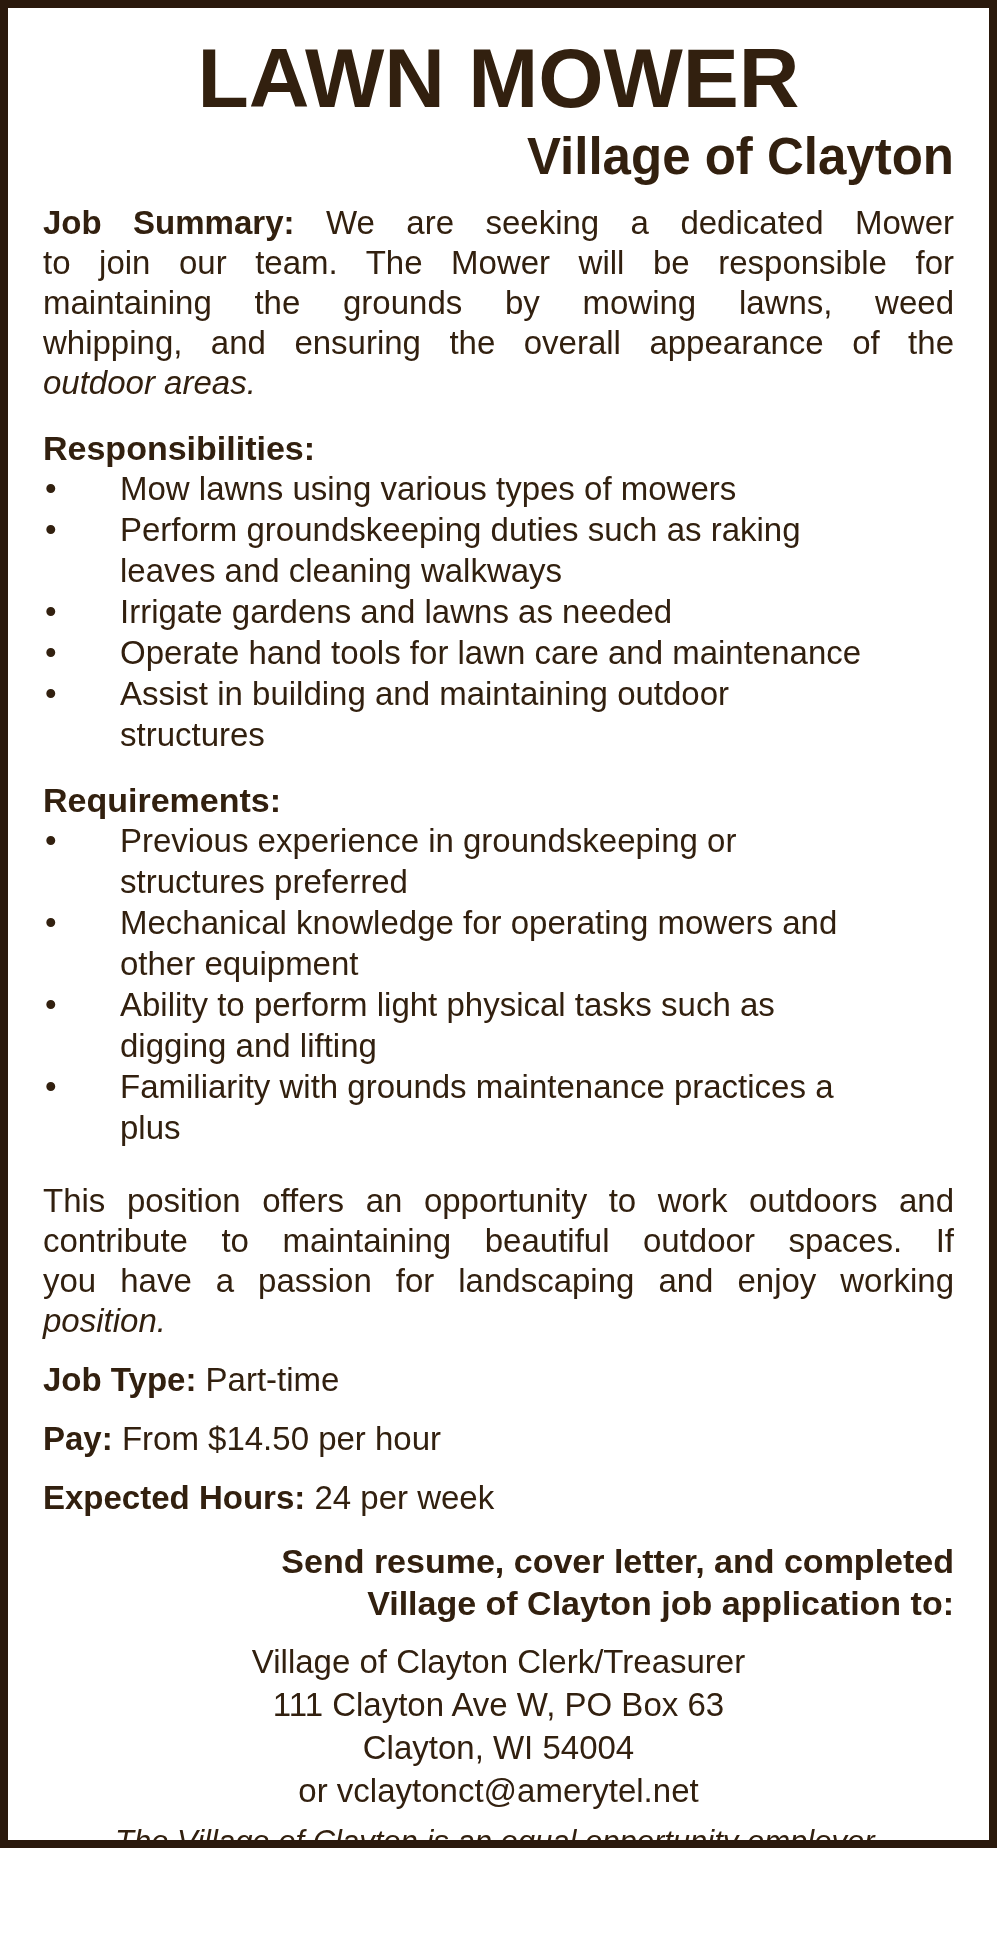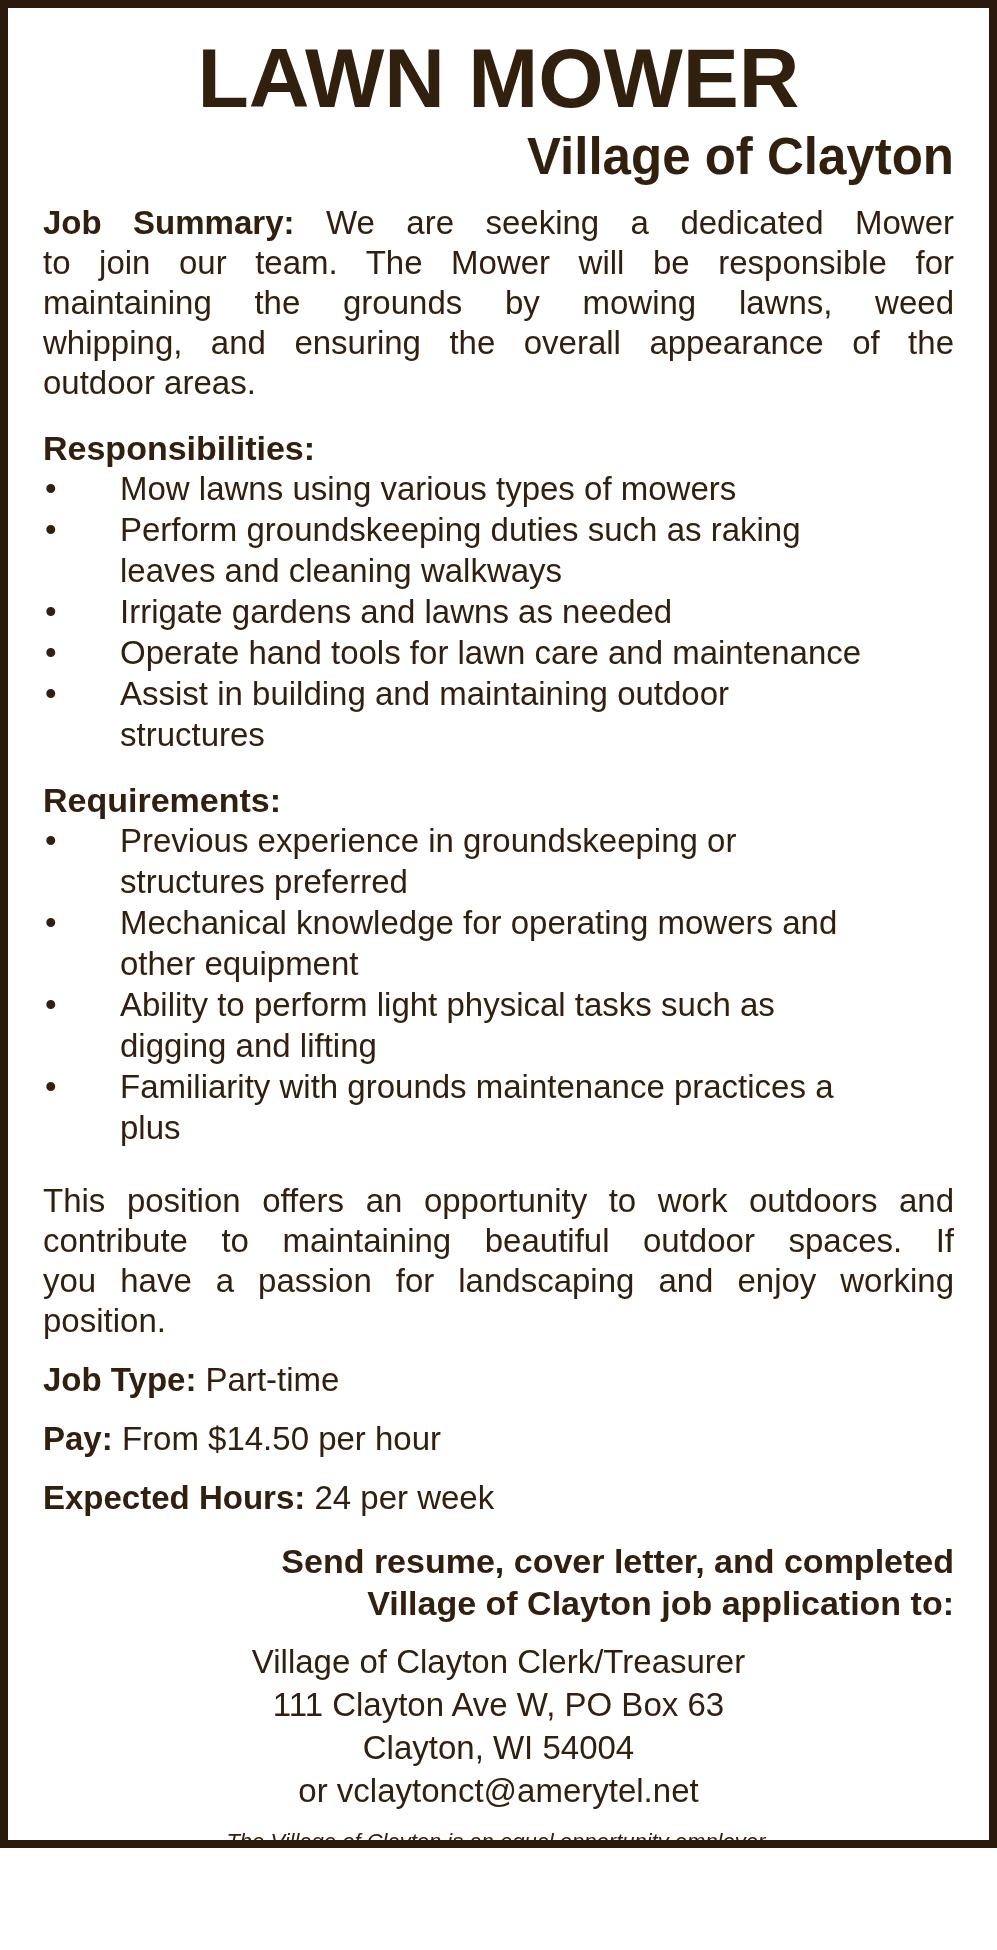--- a/index.html
+++ b/index.html
@@ -29,21 +29,21 @@
     line-height: 59px;
     font-weight: bold;
     text-align: right;
   }
 
   .para { font-size: 33px; line-height: 40px; }
   .summary { margin-top: 17px; }
   .closing { margin-top: 33px; }
 
   .jline { text-align: justify; text-align-last: justify; }
-  .jline.last { text-align-last: left; }
+  .jline.last { text-align-last: left; font-style: italic; }
 
   .section-heading {
     margin: 25px 0 0;
     font-size: 34px;
     line-height: 40px;
     font-weight: bold;
   }
 
   .blist { margin: 0; padding: 0; list-style: none; font-size: 33px; }
   .bullet-item { position: relative; padding-left: 77px; line-height: 41px; }
@@ -59,21 +59,21 @@
     text-align: right;
   }
   .address {
     margin: 16px 0 0;
     font-size: 33px;
     line-height: 43px;
     text-align: center;
   }
   .eeo {
     margin: 12px 0 0;
-    font-size: 22px;
+    font-size: 31px;
     line-height: 36px;
     font-style: italic;
     text-align: center;
   }
 </style>
 </head>
 <body>
 
 <div class="page">
   <div class="content">

